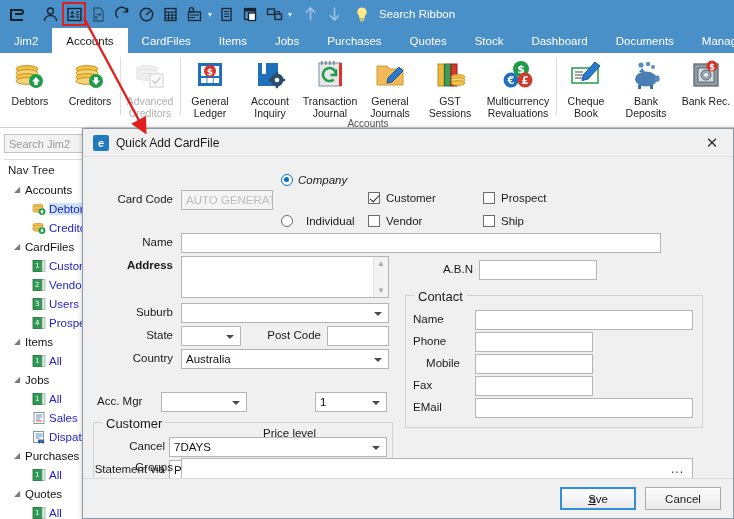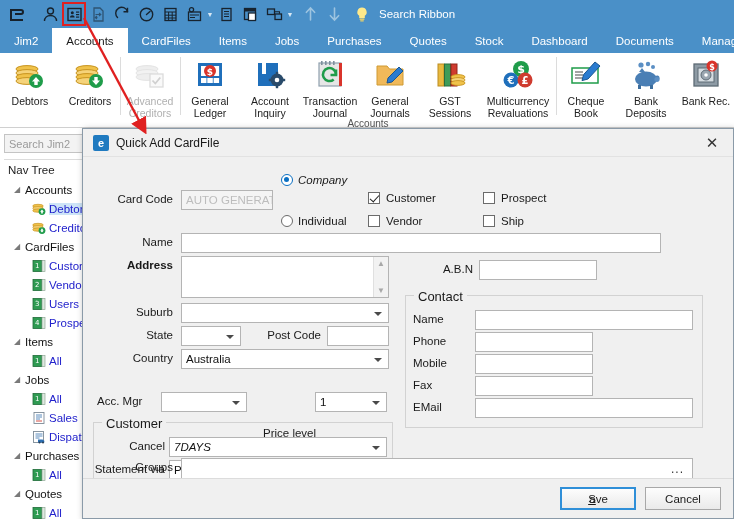--- a/index.html
+++ b/index.html
@@ -821,21 +821,21 @@
 
     <div class="dlg-body">
 
       <div class="lbl-r" style="left:10px; top:36px; width:80px;">Card Code</div>
       <div class="fld disabledfld" style="left:98px; top:33px; width:92px;">AUTO GENERATE</div>
 
       <div class="radio on" style="left:198px; top:17px;font-style:italic;">
         <span class="mark"></span>
         <span>Company</span>
       </div>
-      <div class="radio" style="left:198px; top:58px;">
+      <div class="radio" style="left:198px; top:58px;gap:8px;">
         <span class="mark"></span>
         <span>Individual</span>
       </div>
 
       <div class="chk on" style="left:285px; top:35px;">
         <span class="mark"></span>
         <span>Customer</span>
       </div>
       <div class="chk" style="left:285px; top:58px;">
         <span class="mark"></span>
@@ -877,39 +877,39 @@
 
       <div class="grp" style="left:322px; top:138px; width:298px; height:133px;">
         <div class="cap">Contact</div>
       </div>
       <div class="lbl-r" style="left:330px; top:156px; width:60px; text-align:left;">Name</div>
       <div class="fld" style="left:392px; top:153px; width:218px;"></div>
 
       <div class="lbl-r" style="left:330px; top:178px; width:60px; text-align:left;">Phone</div>
       <div class="fld" style="left:392px; top:175px; width:118px;"></div>
 
-      <div class="lbl-r" style="left:330px; top:200px; width:60px; text-align:left;">Mobile</div>
+      <div class="lbl-r" style="left:330px; top:200px; width:60px; text-align:center;">Mobile</div>
       <div class="fld" style="left:392px; top:197px; width:118px;"></div>
 
       <div class="lbl-r" style="left:330px; top:222px; width:60px; text-align:left;">Fax</div>
       <div class="fld" style="left:392px; top:219px; width:118px;"></div>
 
       <div class="lbl-r" style="left:330px; top:244px; width:60px; text-align:left;">EMail</div>
       <div class="fld" style="left:392px; top:241px; width:218px;"></div>
 
       <div class="lbl-r" style="left:14px; top:238px; width:60px; text-align:left;">Acc. Mgr</div>
       <div class="combo" style="left:78px; top:235px; width:86px;"></div>
       <div class="lbl-r" style="left:180px; top:238px; width:72px; text-align:left;margin-top:32px;">Price level</div>
       <div class="combo" style="left:232px; top:235px; width:72px;">1</div>
 
       <div class="grp" style="left:10px; top:265px; width:300px; height:65px;">
         <div class="cap">Customer</div>
       </div>
       <div class="lbl-r" style="left:14px; top:283px; width:68px;">Cancel</div>
-      <div class="combo" style="left:86px; top:280px; width:218px;font-style:italic;">7DAYS</div>
+      <div class="combo" style="left:86px; top:280px; width:218px;">7DAYS</div>
       <div class="lbl-r" style="left:6px; top:306px; width:76px;">Statement via</div>
       <div class="combo" style="left:86px; top:303px; width:78px;">Print</div>
       <div class="lbl-r" style="left:166px; top:306px; width:74px; text-align:left;">Invoice via</div>
       <div class="combo" style="left:226px; top:303px; width:78px;">Print</div>
 
     </div>
 
     <div class="lbl-r" style="left:10px; top:332px; width:80px;">Groups</div>
     <div class="fld" style="left:98px; top:329px; width:512px; height:21px;"></div>
     <div class="ellipsis-btn" style="left:588px; top:331px;">...</div>

